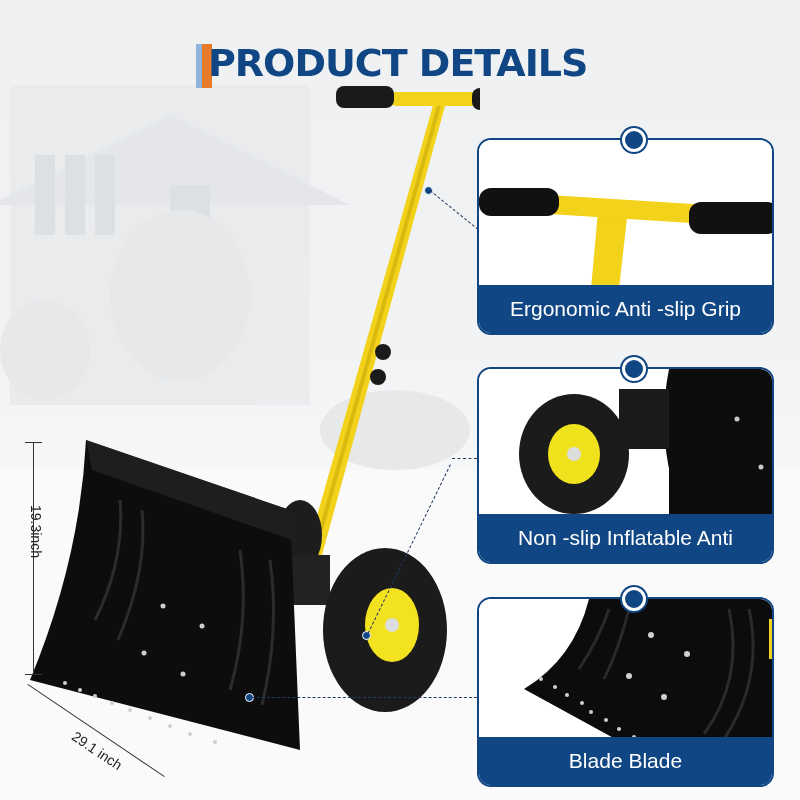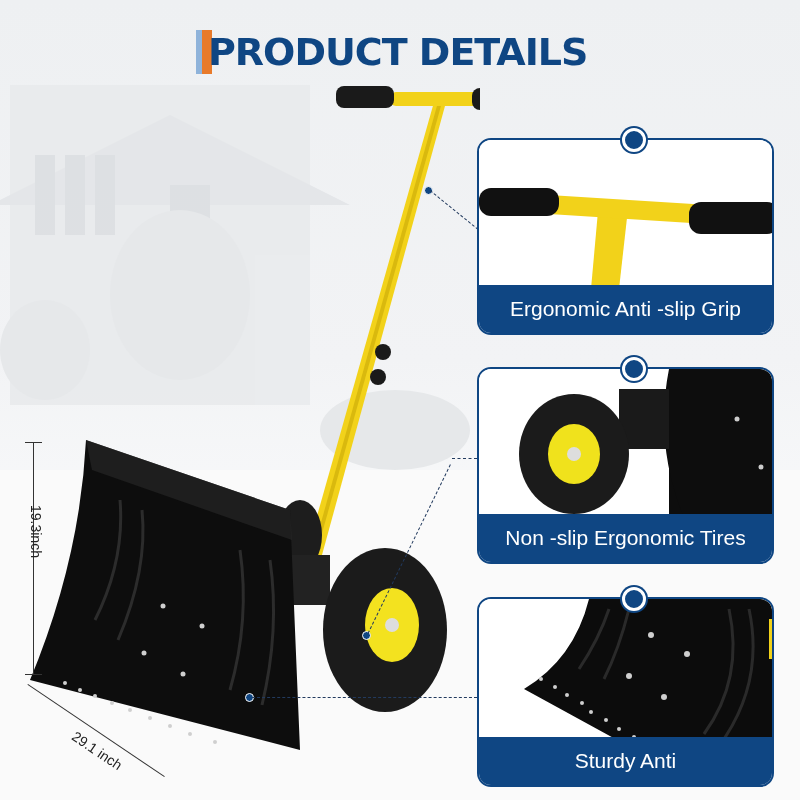--- a/index.html
+++ b/index.html
@@ -10,21 +10,21 @@
         background: linear-gradient(180deg,#eef0f2 0%, #f2f3f5 45%, #f7f8f9 62%, #fbfbfc 100%); }
   .bg .house { position:absolute; left:10px; top:85px; width:300px; height:320px;
         background:#e9ebed; opacity:.9; }
   .bg .roof { position:absolute; left:-20px; top:30px; width:0; height:0;
         border-left:180px solid transparent; border-right:180px solid transparent;
         border-bottom:90px solid #e3e5e8; }
   .bg .win { position:absolute; background:#dcdfe2; }
   .bg .tree { position:absolute; border-radius:50%; background:#e6e8ea; }
   .bg .snow { position:absolute; left:0; right:0; top:470px; bottom:0; background:#fafafa; }
 
-  .title { position:absolute; left:196px; top:28px; height:48px; display:flex; align-items:center; }
+  .title { position:absolute; left:196px; top:44px; height:48px; display:flex; }
   .title .bar1 { width:6px; height:44px; background:#8fb3da; }
   .title .bar2 { width:10px; height:44px; background:#e87a2a; margin-right:-4px; }
   .title .txt { font-family:"DejaVu Sans", sans-serif; font-weight:bold; font-size:38px;
         color:#0f4683; letter-spacing:-1px; line-height:1; }
 
   
   .shovel { position:absolute; left:0; top:0; width:480px; height:800px; }
   .dim-v { position:absolute; left:33px; top:442px; width:1px; height:233px; background:#333; }
   .dim-v:before, .dim-v:after { content:""; position:absolute; left:-8px; width:17px; height:1px; background:#333; }
   .dim-v:before { top:0; } .dim-v:after { bottom:0; }
@@ -154,21 +154,21 @@
       <rect x="190" y="0" width="107" height="149" fill="#0d0d0d"></rect>
       <path d="M190,0 Q175,75 205,149 L190,149 Z" fill="#0d0d0d"></path>
       <rect x="140" y="20" width="50" height="60" fill="#1a1a1a"></rect>
       <ellipse cx="95" cy="85" rx="55" ry="60" fill="#1b1b1b"></ellipse>
       <ellipse cx="95" cy="85" rx="26" ry="30" fill="#f0e21c"></ellipse>
       <circle cx="95" cy="85" r="7" fill="#ddd"></circle>
       <circle cx="258" cy="50" r="2.5" fill="#ccc"></circle>
       <circle cx="282" cy="98" r="2.5" fill="#ccc"></circle>
     </svg>
   </div>
-  <div class="caption">Non -slip Ergonomic Tires</div>
+  <div class="caption">Non -slip Inflatable Anti</div>
 </div>
 <div class="pin" style="top:357px;"></div>
 
 <div class="panel" style="top:597px;height:190px;">
   <div class="img" style="bottom:48px;">
     <svg width="297" height="142" viewBox="0 0 297 142">
       <path d="M110,0 L297,0 L297,142 L140,142 L45,90 Q95,60 110,0 Z" fill="#0c0c0c"></path>
       <path d="M130,10 Q120,40 100,70" stroke="#2a2a2a" stroke-width="3" fill="none"></path>
       <path d="M150,10 Q140,50 125,80" stroke="#2a2a2a" stroke-width="3" fill="none"></path>
       <path d="M250,10 Q265,80 225,135" stroke="#2a2a2a" stroke-width="3" fill="none"></path>
@@ -183,15 +183,15 @@
         <circle cx="88" cy="96" r="2"></circle>
           <circle cx="103" cy="104" r="2"></circle>
         <circle cx="112" cy="113" r="2"></circle>
           <circle cx="127" cy="121" r="2"></circle>
         <circle cx="140" cy="130" r="2"></circle>
           <circle cx="155" cy="138" r="2"></circle>
       </g>
       <rect x="290" y="20" width="7" height="40" fill="#f2d21a"></rect>
     </svg>
   </div>
-  <div class="caption">Sturdy Anti</div>
+  <div class="caption">Blade Blade</div>
 </div>
 <div class="pin" style="top:587px;"></div>
 
 </body></html>

